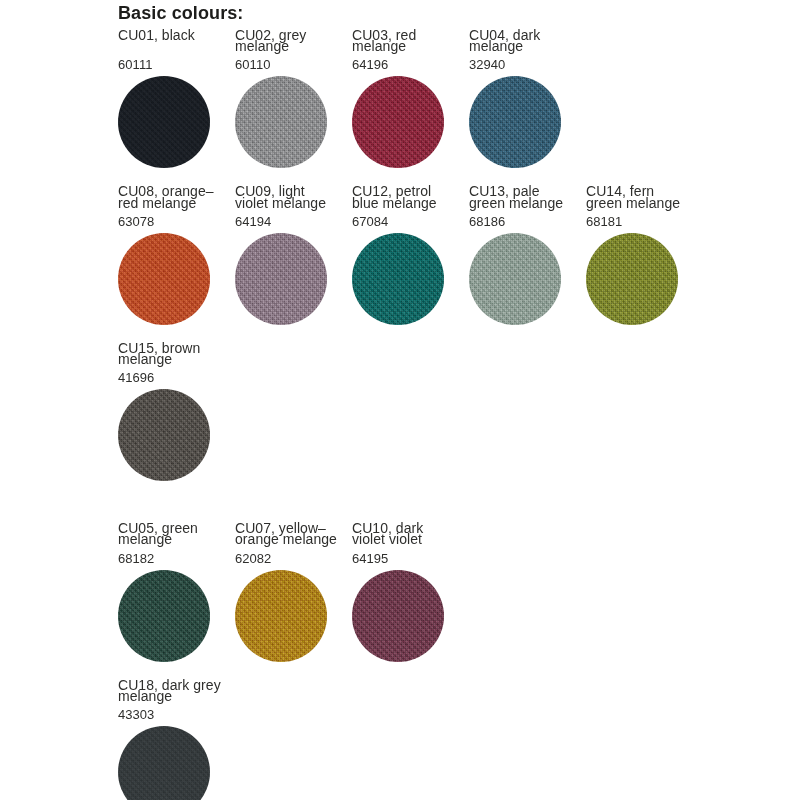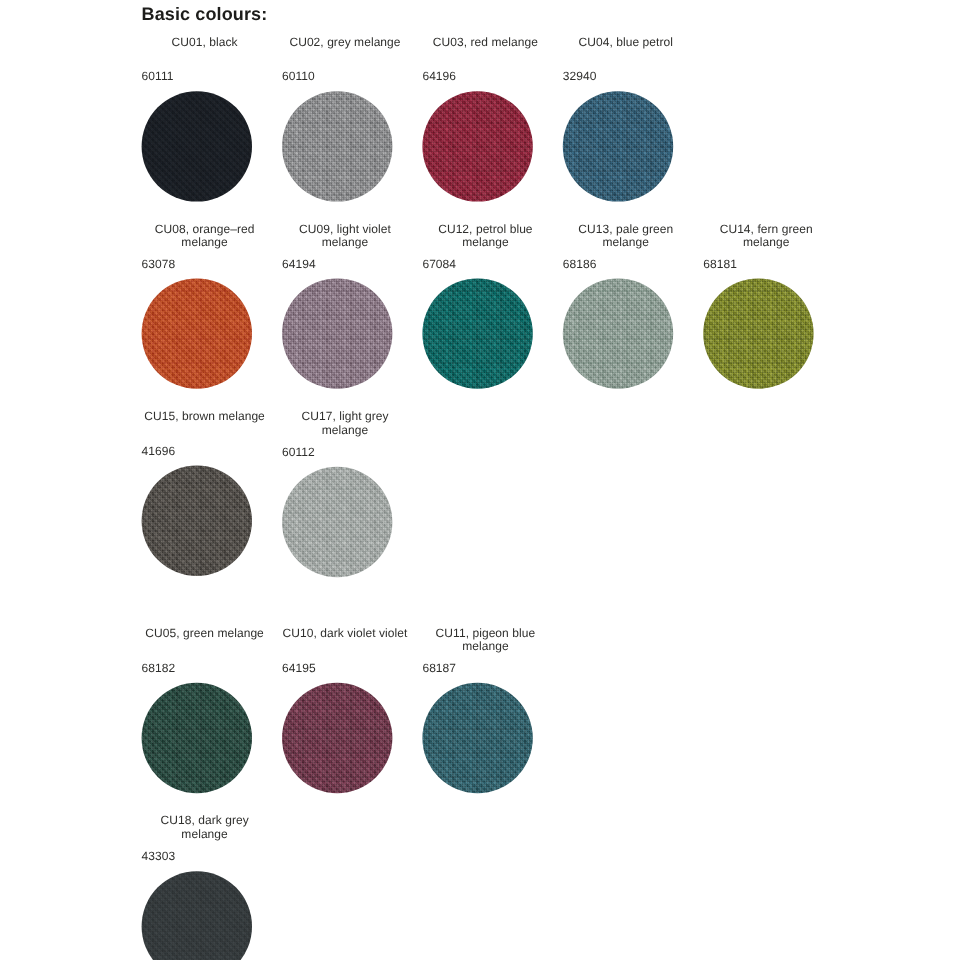--- a/index.html
+++ b/index.html
@@ -18,21 +18,21 @@
   .page {
     position: relative;
     width: 800px;
     height: 800px;
     box-sizing: border-box;
     padding-left: 118px;
     padding-top: 6px;
   }
 
   .section-title {
-    font-size: 15px;
+    font-size: 18px;
     font-weight: bold;
     color: #1d1d1b;
     letter-spacing: 0.1px;
     margin: 0 12px 10px 0;
     line-height: 14px;
   }
 
   .section {
     margin: 0;
   }
@@ -47,31 +47,30 @@
   }
 
   .swatch-cell {
     width: 117px;
     flex: 0 0 117px;
     box-sizing: border-box;
     padding-right: 12px;
   }
 
   .swatch-name {
-    font-size: 10px;
+    font-size: 14px;
     line-height: 11.2px;
     color: #2f2f2d;
     letter-spacing: 0.05px;
     min-height: 22px;
     margin: 0;
-    text-align: center;
   }
 
   .swatch-code {
-    font-size: 10px;
+    font-size: 13px;
     line-height: 11px;
     color: #2f2f2d;
     letter-spacing: 0.05px;
     margin: 7px 0 6px 0;
   }
 
   .swatch-disc-wrap {
     height: 96px;
   }
 
@@ -149,21 +148,21 @@
         </div>
       </div>
       <div class="swatch-cell">
         <div class="swatch-name">CU03, red melange</div>
         <div class="swatch-code">64196</div>
         <div class="swatch-disc-wrap">
           <div class="swatch-disc" style="background-color: rgb(139, 31, 54);"></div>
         </div>
       </div>
       <div class="swatch-cell">
-        <div class="swatch-name">CU04, blue petrol</div>
+        <div class="swatch-name">CU04, dark melange</div>
         <div class="swatch-code">32940</div>
         <div class="swatch-disc-wrap">
           <div class="swatch-disc" style="background-color: rgb(46, 90, 114);"></div>
         </div>
       </div>
     </div>
 
     <div class="row-spacer"></div>
 
     <div class="row">
@@ -207,56 +206,49 @@
     <div class="row-spacer"></div>
 
     <div class="row">
       <div class="swatch-cell">
         <div class="swatch-name">CU15, brown melange</div>
         <div class="swatch-code">41696</div>
         <div class="swatch-disc-wrap">
           <div class="swatch-disc" style="background-color: rgb(78, 74, 69);"></div>
         </div>
       </div>
-      <div class="swatch-cell">
-        <div class="swatch-name">CU17, light grey melange</div>
-        <div class="swatch-code">60112</div>
-        <div class="swatch-disc-wrap">
-          <div class="swatch-disc" style="background-color: rgb(167, 173, 170);"></div>
-        </div>
-      </div>
     </div>
   </div>
 
   <div class="section-gap"></div>
 
   <div class="section additional">
 
     <div class="row">
       <div class="swatch-cell">
         <div class="swatch-name">CU05, green melange</div>
         <div class="swatch-code">68182</div>
         <div class="swatch-disc-wrap">
           <div class="swatch-disc" style="background-color: rgb(35, 69, 59);"></div>
         </div>
       </div>
       <div class="swatch-cell">
+        <div class="swatch-name">CU07, yellow–orange melange</div>
+        <div class="swatch-code">62082</div>
+        <div class="swatch-disc-wrap">
+          <div class="swatch-disc" style="background-color: rgb(176, 127, 16);"></div>
+        </div>
+      </div>
+      <div class="swatch-cell">
         <div class="swatch-name">CU10, dark violet violet</div>
         <div class="swatch-code">64195</div>
         <div class="swatch-disc-wrap">
           <div class="swatch-disc" style="background-color: rgb(108, 51, 71);"></div>
         </div>
       </div>
-      <div class="swatch-cell">
-        <div class="swatch-name">CU11, pigeon blue melange</div>
-        <div class="swatch-code">68187</div>
-        <div class="swatch-disc-wrap">
-          <div class="swatch-disc" style="background-color: rgb(44, 93, 104);"></div>
-        </div>
-      </div>
     </div>
 
     <div class="row-spacer"></div>
 
     <div class="row">
       <div class="swatch-cell">
         <div class="swatch-name">CU18, dark grey melange</div>
         <div class="swatch-code">43303</div>
         <div class="swatch-disc-wrap">
           <div class="swatch-disc smooth" style="background-color: rgb(50, 56, 58);"></div>

